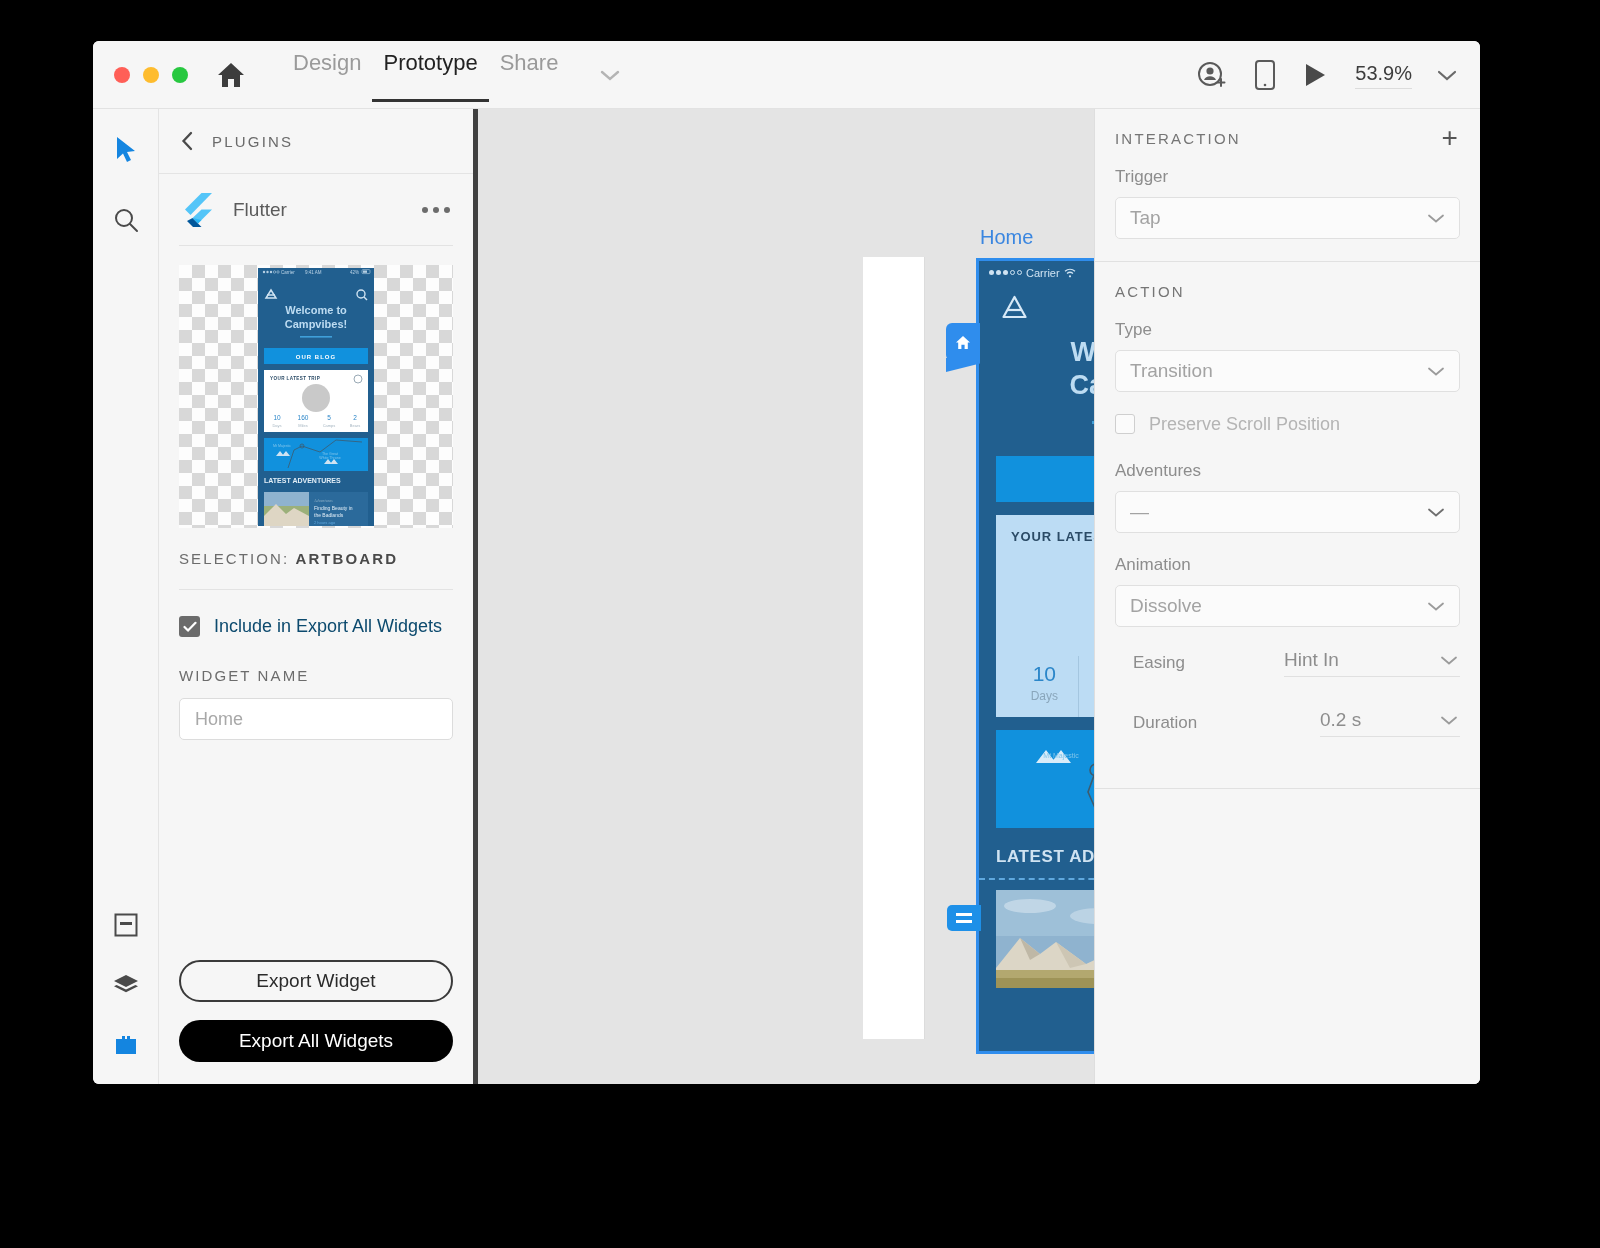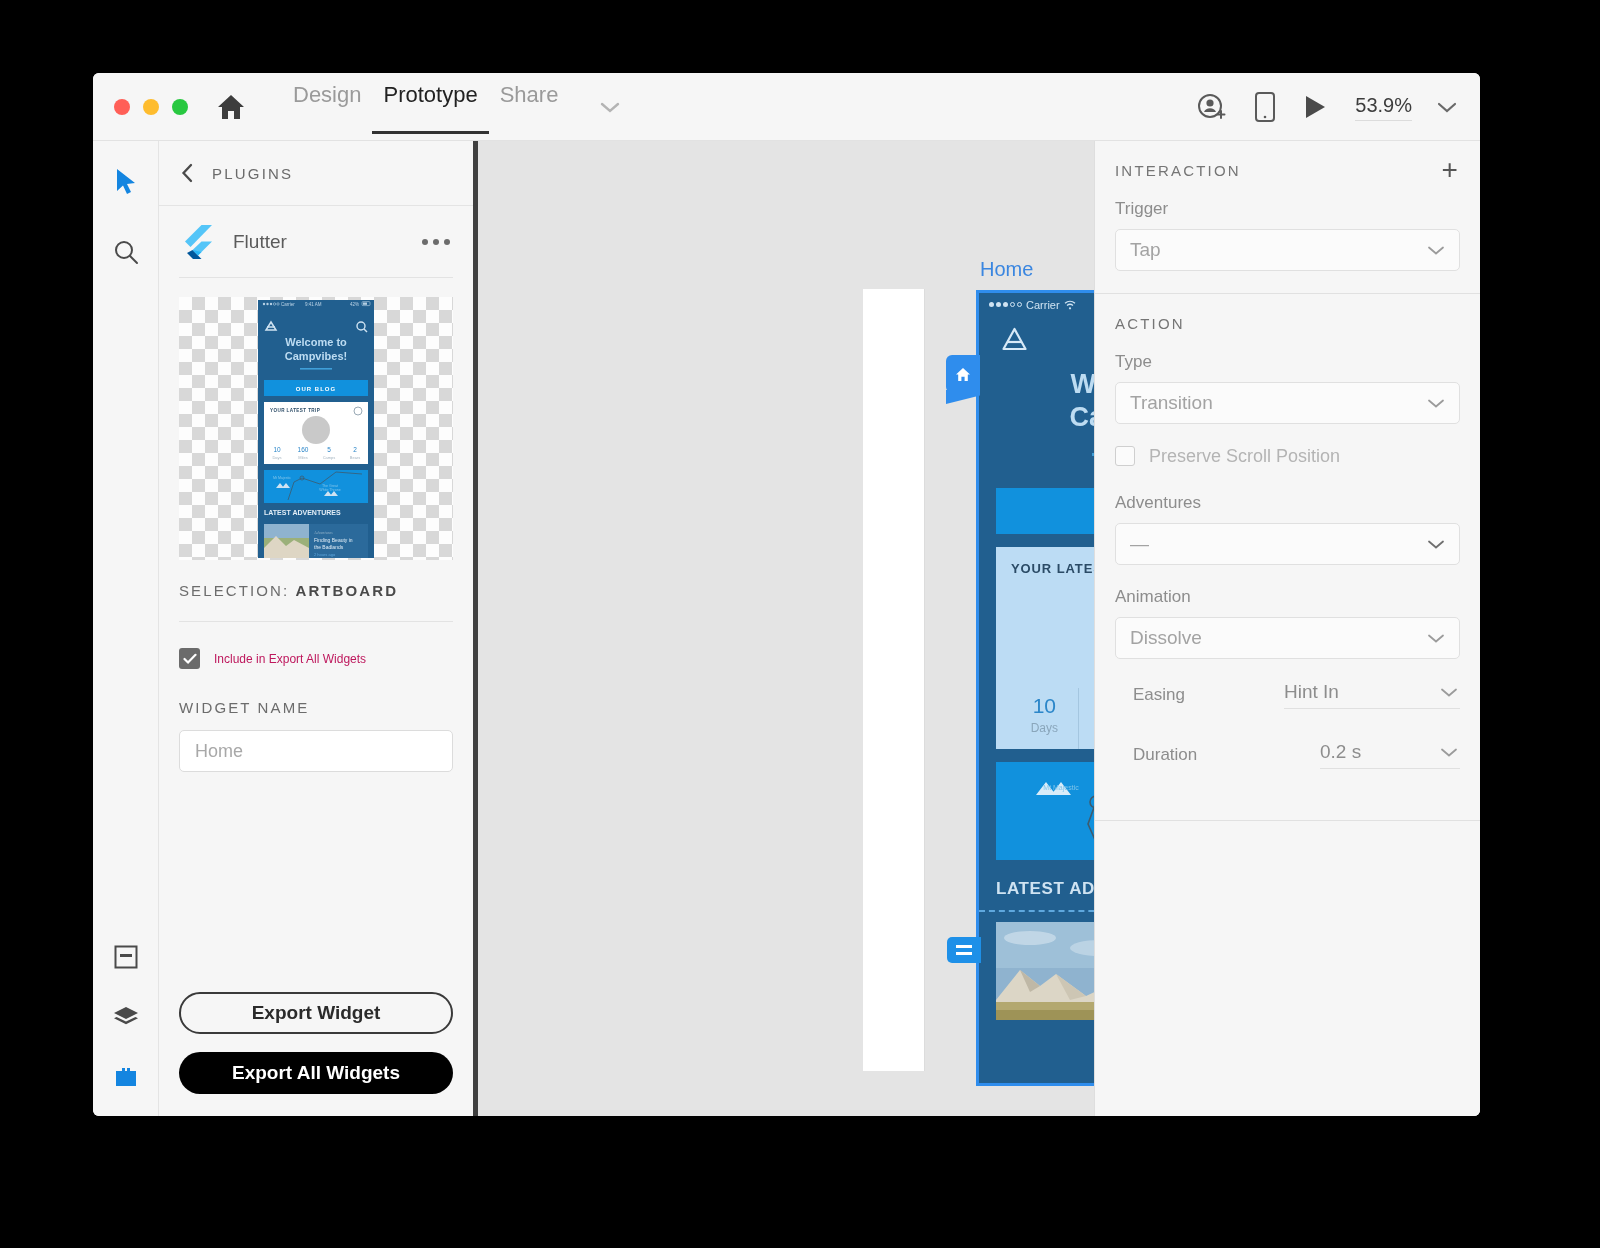--- a/index.html
+++ b/index.html
@@ -4,21 +4,21 @@
 <style>
   * { box-sizing: border-box; margin: 0; padding: 0; }
   html, body {
     width: 1600px; height: 1248px;
     background: #000;
     font-family: "Liberation Sans", sans-serif;
     overflow: hidden;
   }
   .app-window {
     position: absolute;
-    left: 93px; top: 73px;
+    left: 93px; top: 41px;
     width: 1387px; height: 1043px;
     background: #f6f6f6;
     border-radius: 6px;
     overflow: hidden;
     box-shadow: 0 8px 40px rgba(0,0,0,.5);
   }
 
   
   .titlebar {
     position: relative;
@@ -123,21 +123,21 @@
     padding-bottom: 22px;
     border-bottom: 1px solid #e3e3e3;
   }
   .selection-line b { color: #4a4a4a; }
 
   .check-row { display: flex; align-items: center; gap: 14px; margin-top: 26px; }
   .checkbox {
     width: 21px; height: 21px; border-radius: 3px;
     background: #6b6b6b; display: flex; align-items: center; justify-content: center;
   }
-  .check-row span { font-size: 12px; color: #be185d; }
+  .check-row span { font-size: 18px; color: #0c4a6e; }
 
   .field-label {
     margin-top: 30px;
     font-size: 15px; letter-spacing: 2.1px; color: #6c6c6c;
   }
   .text-input {
     margin-top: 14px; height: 42px; width: 100%;
     border: 1px solid #dcdcdc; border-radius: 5px; background: #fff;
     display: flex; align-items: center; padding: 0 15px;
     font-size: 18px; color: #a8a8a8;
@@ -149,21 +149,21 @@
     font-size: 16px; color: #6a6a6a; font-weight: bold;
     padding-bottom: 16px; border-bottom: 1px solid #e3e3e3;
     display: flex; align-items: center; gap: 10px;
   }
   .version-row .sep { color: #c2c2c2; font-weight: normal; }
   .version-row a { color: #2f7fe8; text-decoration: none; font-weight: normal; }
 
   .btn {
     margin-top: 18px; height: 42px; border-radius: 21px;
     display: flex; align-items: center; justify-content: center;
-    font-size: 19px; font-weight: bold; cursor: pointer;
+    font-size: 19px; font-weight: normal; cursor: pointer;
   }
   .btn.outline { border: 2px solid #3a3a3a; color: #2b2b2b; background: transparent; }
   .btn.primary { background: #000000; color: #fff; margin-bottom: 22px; }
 
   
   .canvas {
     flex: 1; background: #e4e4e4; position: relative; overflow: hidden;
   }
   .crumb {
     position: absolute; left: 502px; top: 117px;

